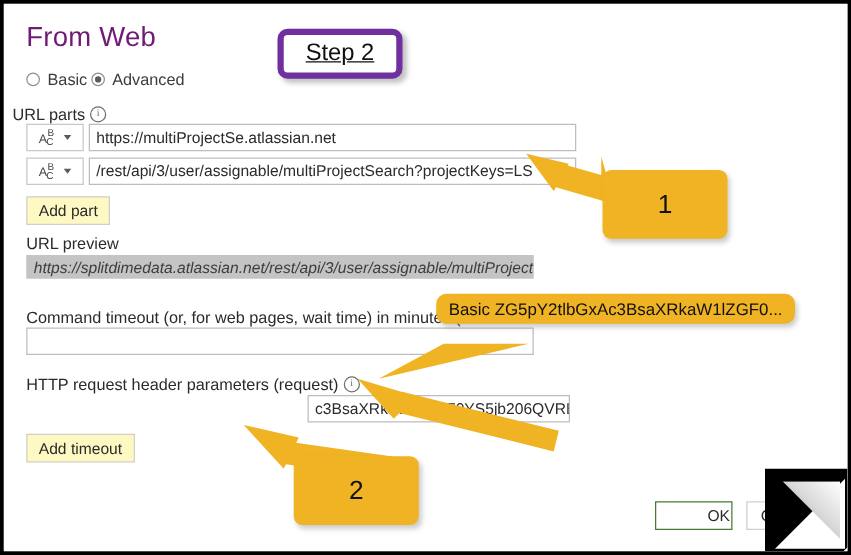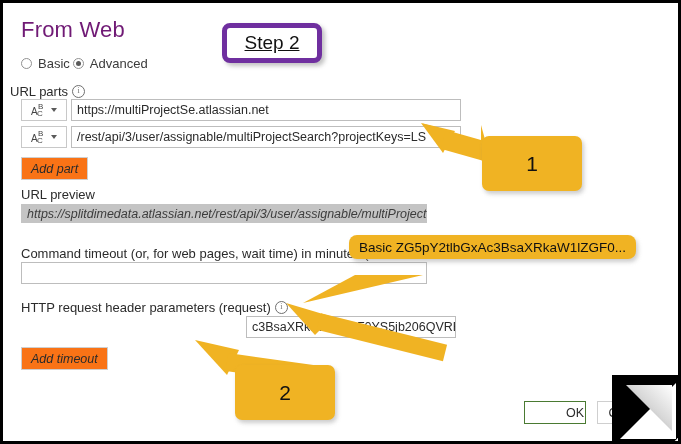--- a/index.html
+++ b/index.html
@@ -155,30 +155,29 @@
     white-space: nowrap;
     font-family: "Liberation Sans", sans-serif;
   }
 
   
   .smallbtn {
     position: absolute;
     height: 23px;
     min-width: 66px;
     border: 1px solid #cfcfcf;
-    background: #f97316;
+    background: #fef9c3;
     box-sizing: border-box;
     font-size: 12.5px;
     color: #2b2b2b;
     display: flex;
     align-items: center;
     justify-content: center;
     padding: 0 9px;
     white-space: nowrap;
-    font-style: italic;
   }
 
   
   .preview-box {
     position: absolute;
     left: 18px;
     top: 201px;
     width: 406px;
     height: 19px;
     background: #c4c4c4;

